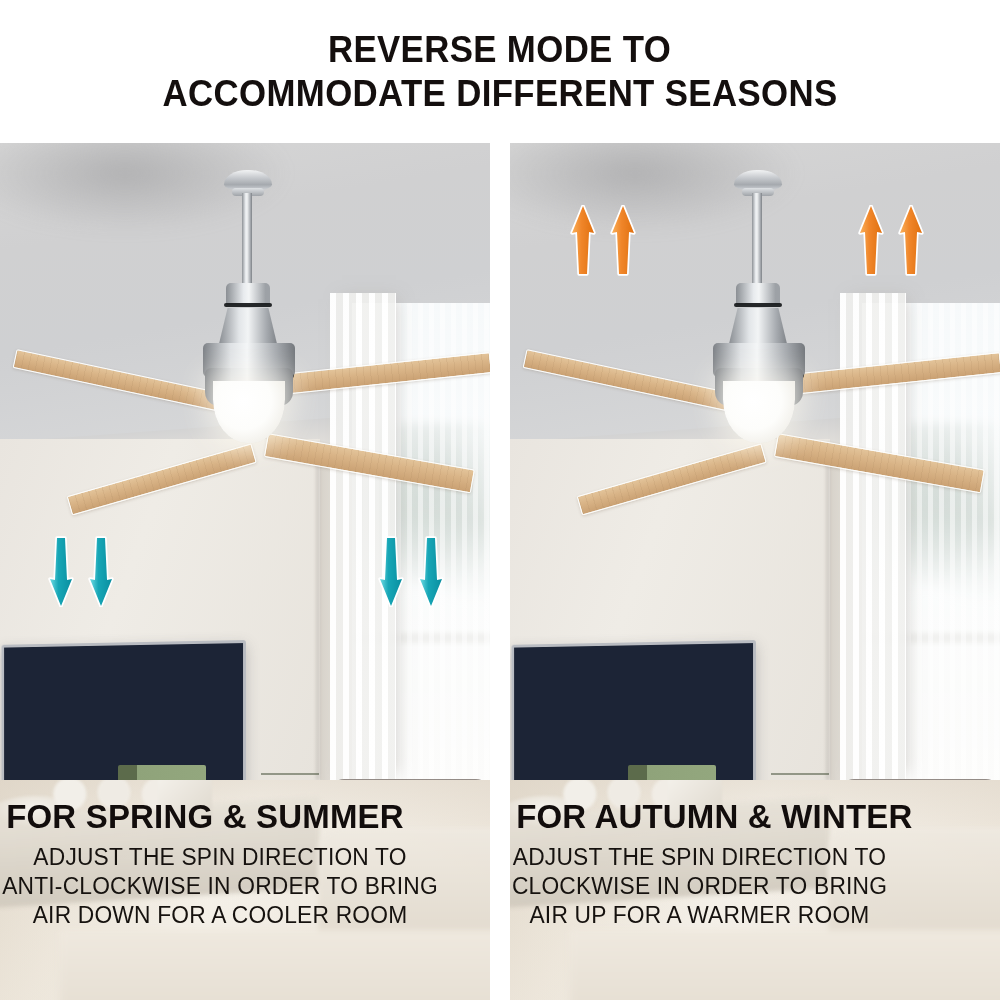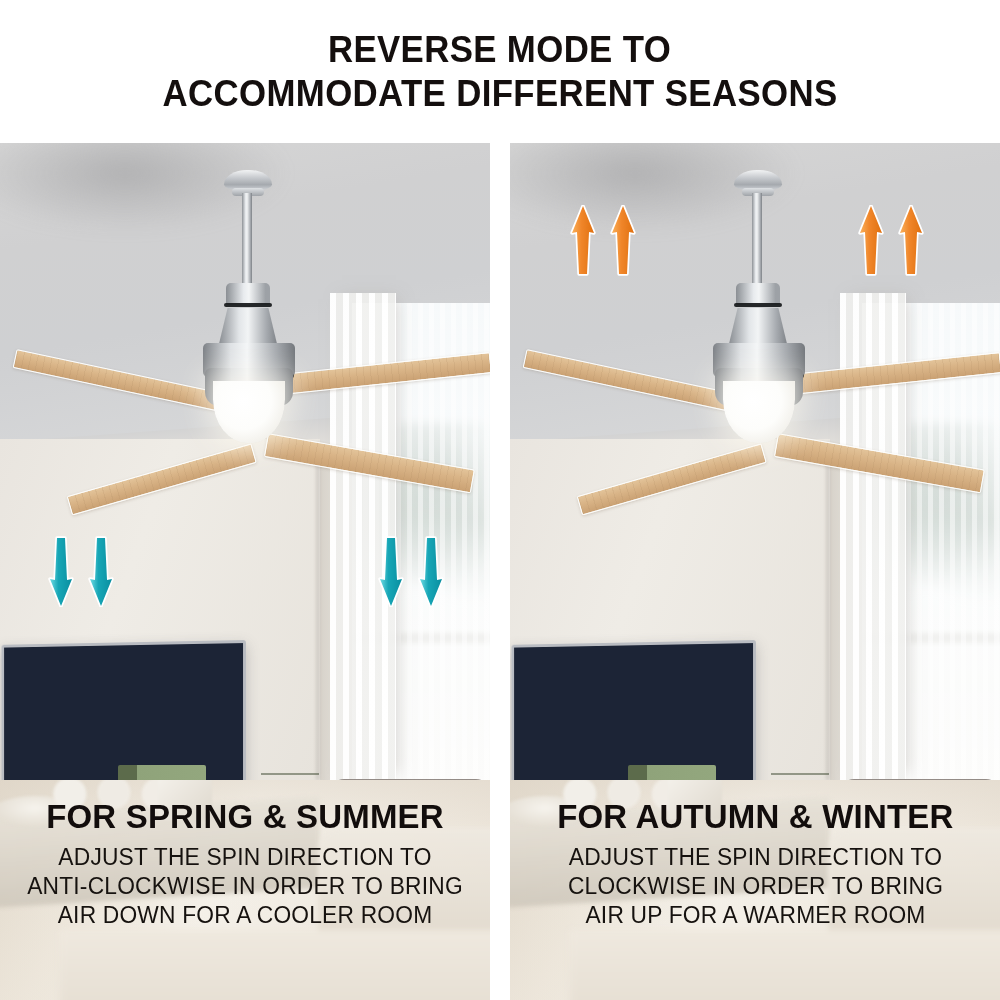--- a/index.html
+++ b/index.html
@@ -233,21 +233,21 @@
     position:absolute;left:318px;top:48px;width:190px;height:130px;
     background:linear-gradient(to bottom,#efeae1,#e0d8cb);
     border-radius:22px 10px 0 0;filter:blur(2.5px);opacity:.9;
   }
   .cap-rug{
     position:absolute;left:60px;top:150px;width:470px;height:80px;
     background:linear-gradient(to bottom,#efe9df,#e6dfd3);filter:blur(3px);
   }
   .cap-inner{
     position:absolute;left:0;top:0;width:490px;height:220px;
-    display:flex;flex-direction:column;align-items:center;
+    display:flex;flex-direction:column;align-items:flex-start;
     padding-top:16px;box-sizing:border-box;
   }
   .cap-head{
     color:#120d0c;font-weight:bold;font-size:34px;line-height:40px;
     letter-spacing:0.2px;white-space:nowrap;transform:scaleX(0.97);
   }
   .cap-body{
     margin-top:7px;color:#16120f;font-size:23px;line-height:29px;
     text-align:center;letter-spacing:0.2px;font-weight:400;
     transform:scaleX(0.99);

